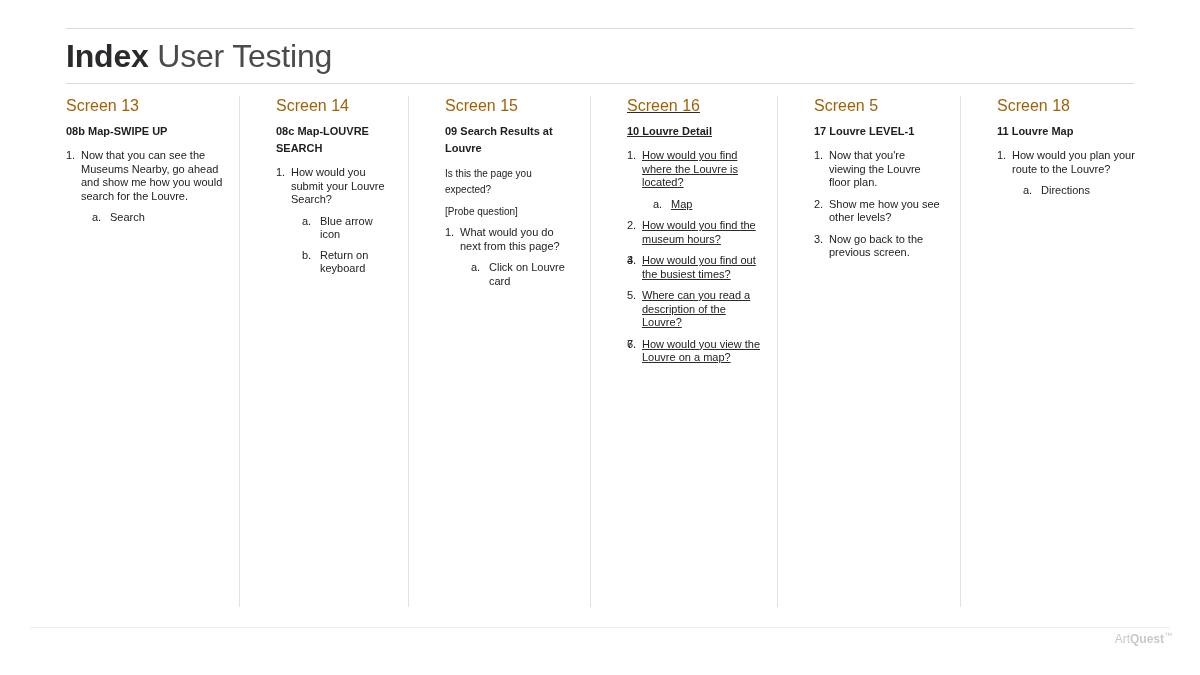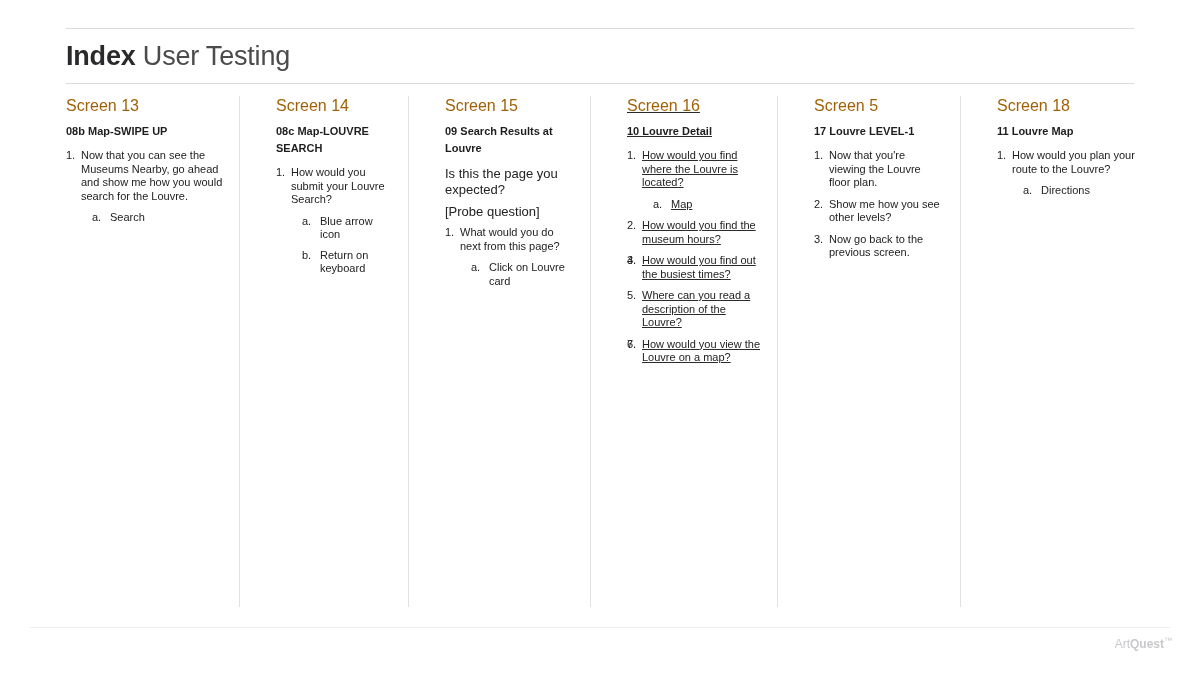--- a/index.html
+++ b/index.html
@@ -27,21 +27,21 @@
     height: 1px;
     background: #d9d9db;
     width: 100%;
   }
   .header .rule-bottom {
     height: 1px;
     background: #d9d9db;
     width: 100%;
   }
   .page-title {
-    font-size: 27px;
+    font-size: 32px;
     line-height: 54px;
     letter-spacing: -0.2px;
     color: #3b3b3d;
     white-space: nowrap;
   }
   .page-title .strong {
     font-weight: bold;
     color: #2a2a2c;
   }
   .page-title .light {
@@ -84,21 +84,21 @@
     white-space: nowrap;
   }
   .screen-heading {
     font-size: 11px;
     line-height: 17px;
     font-weight: bold;
     color: #1e1e20;
     margin: 0 0 9px 0;
   }
   .probe {
-    font-size: 13px;
+    font-size: 10px;
     line-height: 16px;
     color: #222224;
     margin: 0 0 6px 0;
   }
 
   ol.qlist {
     list-style: none;
     margin: 0;
     padding: 0;
   }
@@ -148,21 +148,21 @@
     top: 627px;
     width: 1140px;
     height: 1px;
     background: #eeeef0;
   }
   .brand {
     position: absolute;
     right: 28px;
     top: 629px;
     font-size: 12px;
-    line-height: 23px;
+    line-height: 14px;
     color: #c9c9cc;
     white-space: nowrap;
   }
   .brand .b-strong { font-weight: bold; }
   .brand .tm {
     font-size: 8px;
     vertical-align: super;
   }
 </style>
 </head>

